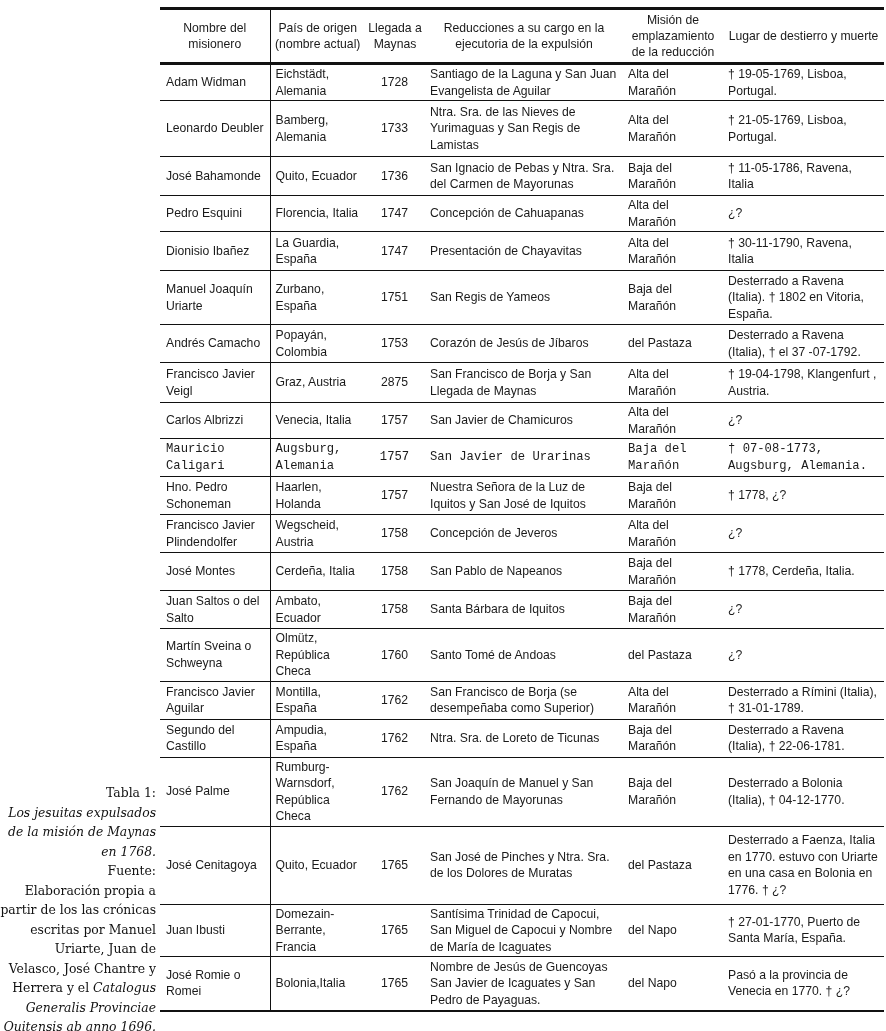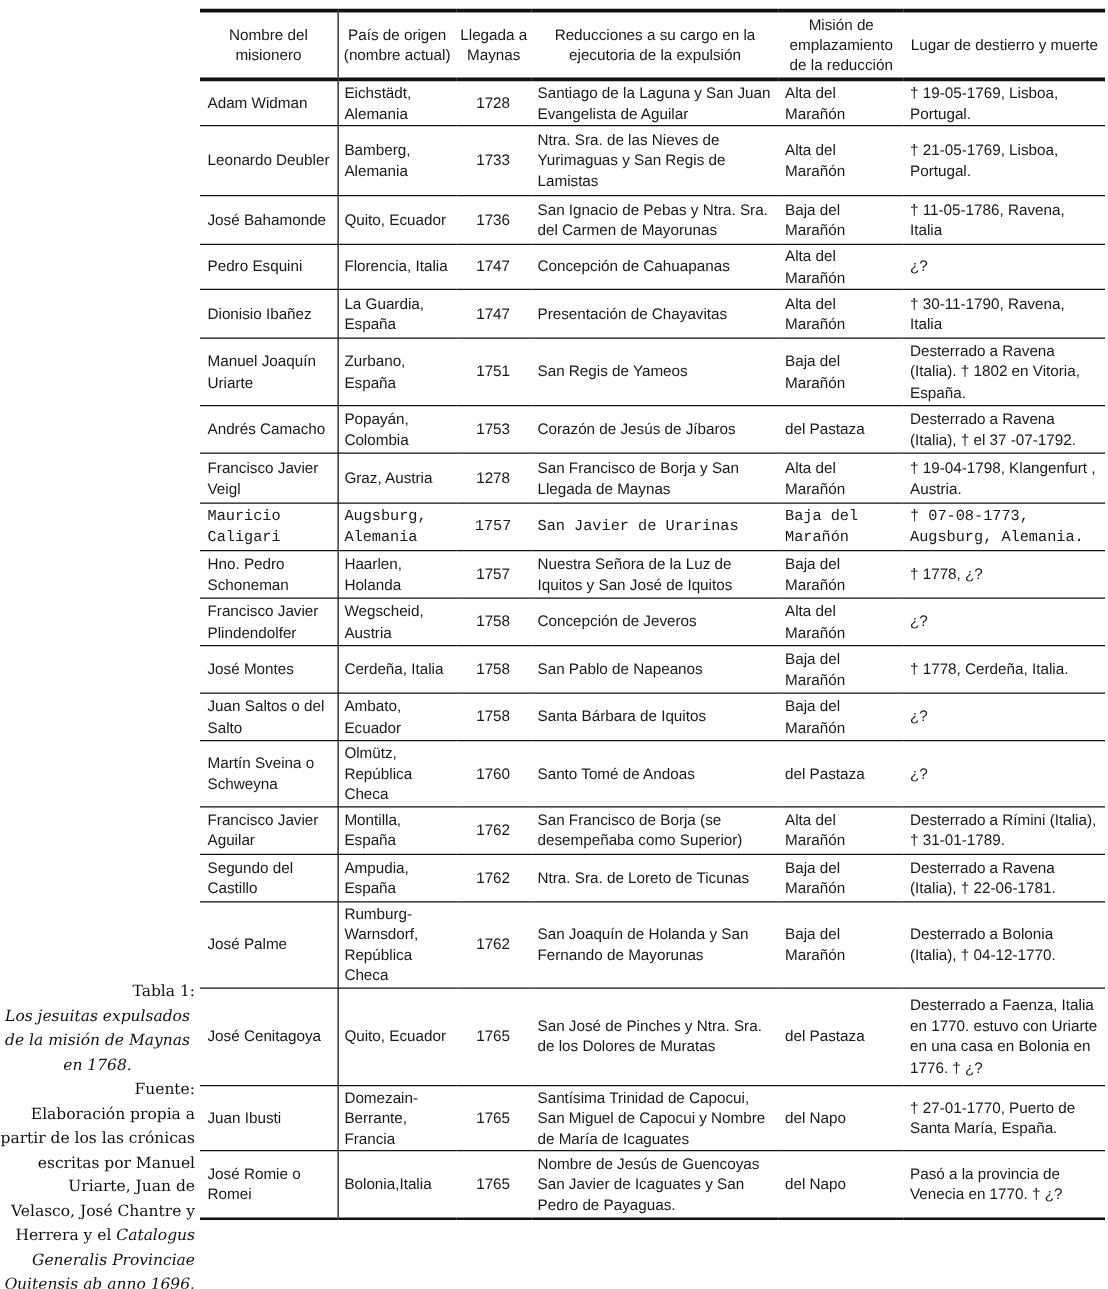--- a/index.html
+++ b/index.html
@@ -11,21 +11,21 @@
   #tbl col.c3 { width: 198px; }
   #tbl col.c4 { width: 100px; }
   #tbl col.c5 { width: 161px; }
   #tbl th { font-weight: normal; text-align: center; vertical-align: middle; padding: 2px 3px; border-top: 3px solid #111; border-bottom: 3px solid #111; line-height: 16px; }
   #tbl td { vertical-align: middle; padding: 1px 5px; border-bottom: 1.5px solid #111; text-align: left; }
   #tbl td.c0, #tbl th.c0 { border-right: 1.5px solid #111; }
   #tbl td.c0 { padding-left: 6px; }
   #tbl td.c2 { text-align: center; padding-right: 6px; }
   #tbl tr.last td { border-bottom: 2px solid #111; }
   #caption { position: absolute; left: 0; top: 783px; width: 156px; text-align: right; font-family: "DejaVu Serif", serif; font-size: 12.4px; line-height: 19.5px; color: #111; }
-  #caption .it { font-style: italic; text-align: center; }
+  #caption .it { font-style: italic; }
   #caption p { margin: 0; }
 </style>
 </head>
 <body>
 
 <table id="tbl">
   <colgroup>
       <col class="c0">
       <col class="c1">
       <col class="c2">
@@ -96,24 +96,32 @@
         <td class="c0">Andrés Camacho</td>
         <td class="c1">Popayán, Colombia</td>
         <td class="c2">1753</td>
         <td class="c3">Corazón de Jesús de Jíbaros</td>
         <td class="c4">del Pastaza</td>
         <td class="c5">Desterrado a Ravena (Italia), † el 37 -07-1792.</td>
       </tr>
       <tr style="height: 40px;">
         <td class="c0">Francisco Javier Veigl</td>
         <td class="c1">Graz, Austria</td>
-        <td class="c2">1278</td>
+        <td class="c2">2875</td>
         <td class="c3">San Francisco de Borja y San Llegada de Maynas</td>
         <td class="c4">Alta del Marañón</td>
         <td class="c5">† 19-04-1798, Klangenfurt , Austria.</td>
+      </tr>
+      <tr style="height: 34px;">
+        <td class="c0">Carlos Albrizzi</td>
+        <td class="c1">Venecia, Italia</td>
+        <td class="c2">1757</td>
+        <td class="c3">San Javier de Chamicuros</td>
+        <td class="c4">Alta del Marañón</td>
+        <td class="c5">¿?</td>
       </tr>
       <tr style="height: 38px; font-family: Liberation Mono, monospace;">
         <td class="c0">Mauricio Caligari</td>
         <td class="c1">Augsburg, Alemania</td>
         <td class="c2">1757</td>
         <td class="c3">San Javier de Urarinas</td>
         <td class="c4">Baja del Marañón</td>
         <td class="c5">† 07-08-1773, Augsburg, Alemania.</td>
       </tr>
       <tr style="height: 38px;">
@@ -169,21 +177,21 @@
         <td class="c1">Ampudia, España</td>
         <td class="c2">1762</td>
         <td class="c3">Ntra. Sra. de Loreto de Ticunas</td>
         <td class="c4">Baja del Marañón</td>
         <td class="c5">Desterrado a Ravena (Italia), † 22-06-1781.</td>
       </tr>
       <tr style="height: 52px;">
         <td class="c0">José Palme</td>
         <td class="c1">Rumburg-Warnsdorf, República Checa</td>
         <td class="c2">1762</td>
-        <td class="c3">San Joaquín de Holanda y San Fernando de Mayorunas</td>
+        <td class="c3">San Joaquín de Manuel y San Fernando de Mayorunas</td>
         <td class="c4">Baja del Marañón</td>
         <td class="c5">Desterrado a Bolonia (Italia), † 04-12-1770.</td>
       </tr>
       <tr style="height: 78px;">
         <td class="c0">José Cenitagoya</td>
         <td class="c1">Quito, Ecuador</td>
         <td class="c2">1765</td>
         <td class="c3">San José de Pinches y Ntra. Sra. de los Dolores de Muratas</td>
         <td class="c4">del Pastaza</td>
         <td class="c5">Desterrado  a Faenza, Italia en 1770.  estuvo con Uriarte en una casa en Bolonia en 1776. † ¿?</td>

